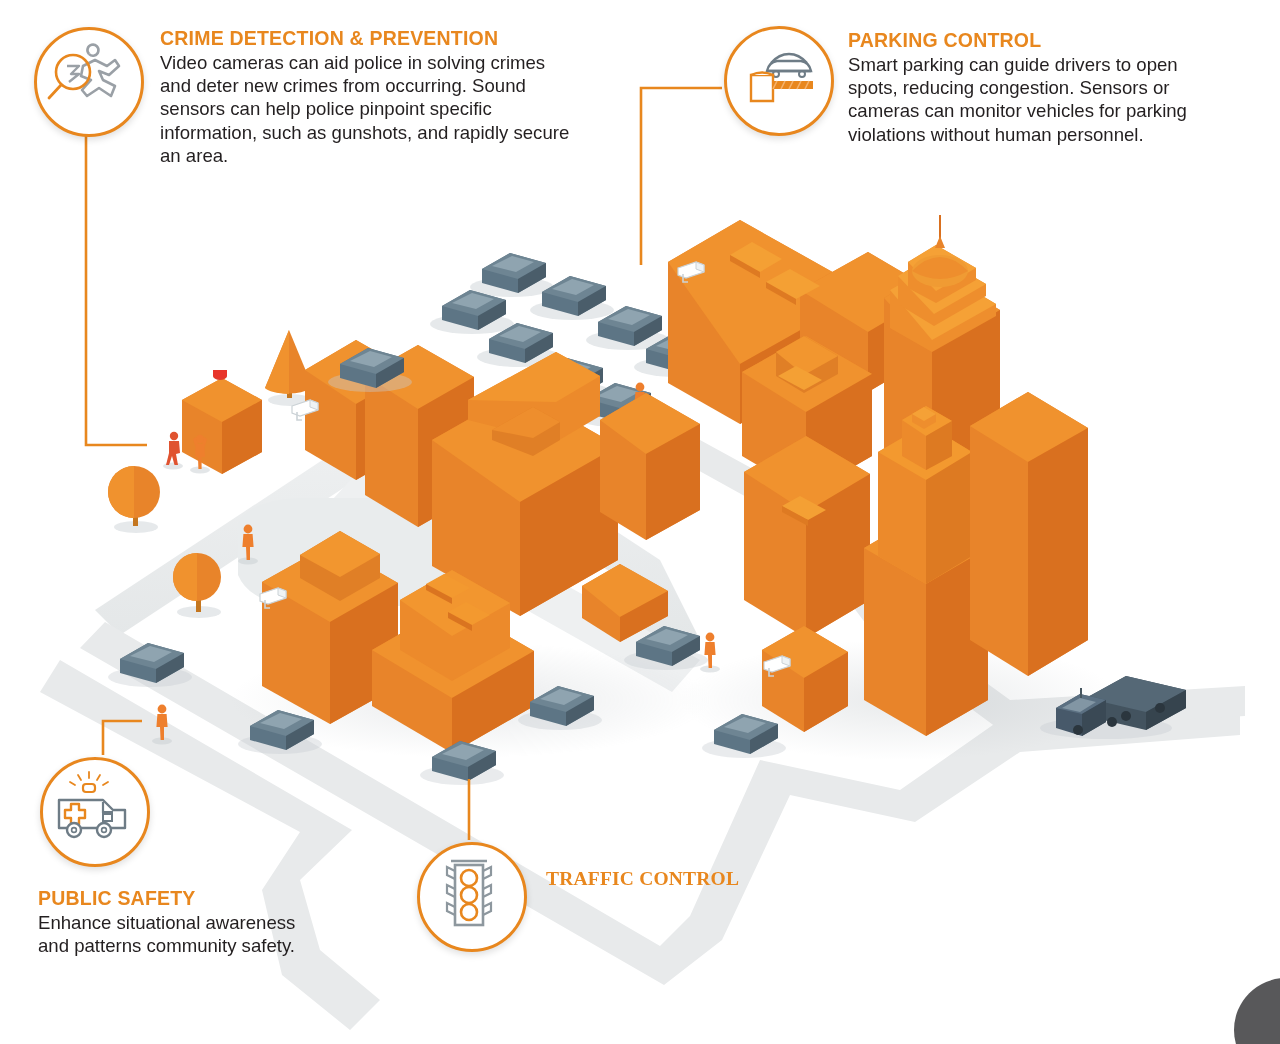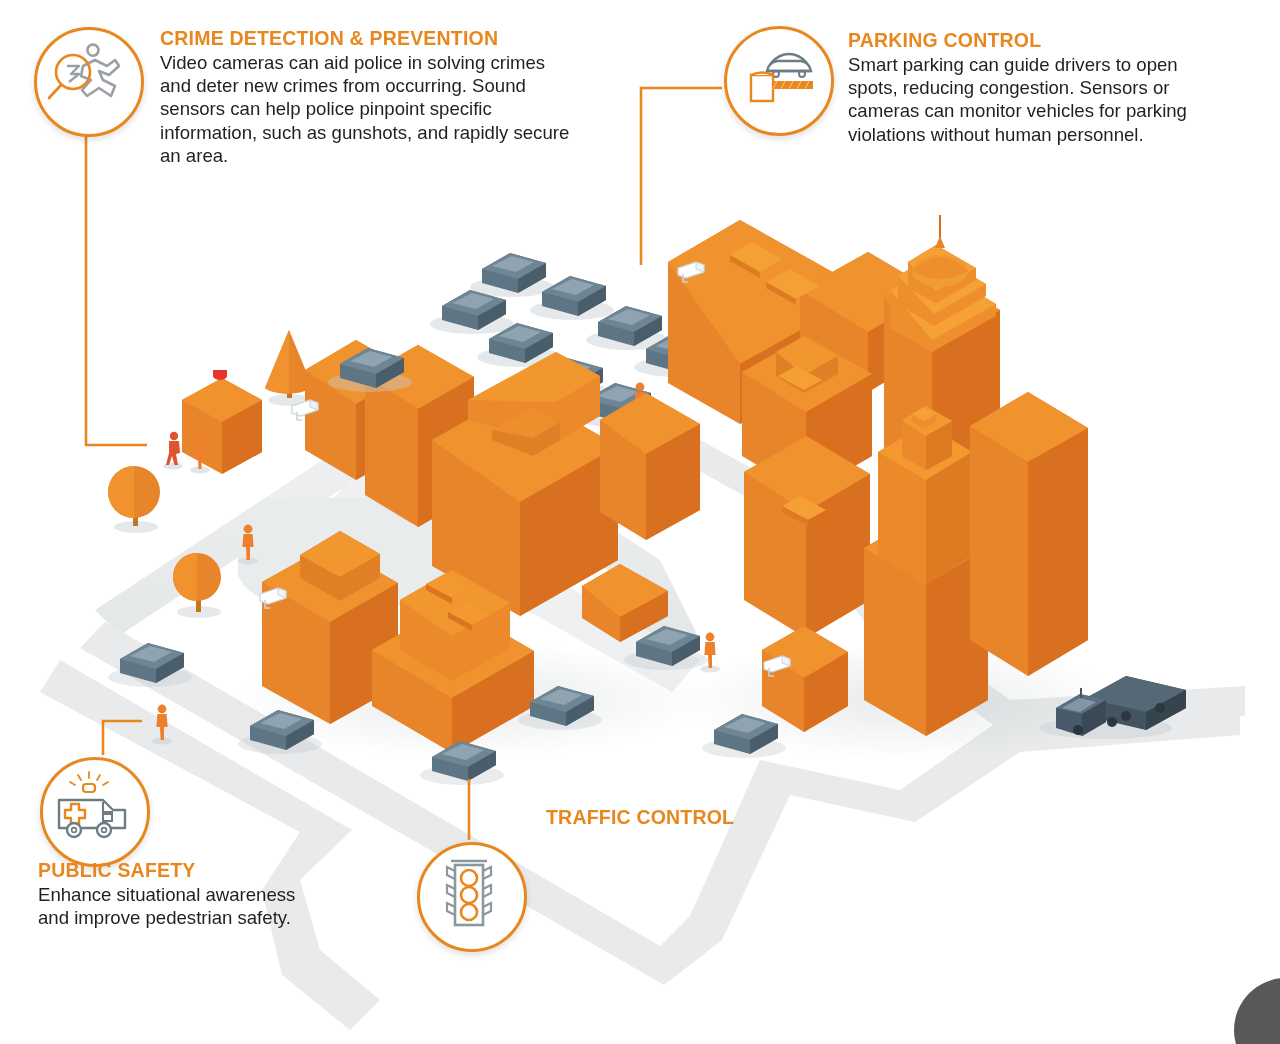--- a/index.html
+++ b/index.html
@@ -12,22 +12,22 @@
   .callout .title{
     color:#E8871E;font-weight:bold;font-size:19.5px;letter-spacing:.2px;
     line-height:1.12;margin:0 0 1px 0;white-space:nowrap;
   }
   .callout .body{
     color:#231f20;font-size:18.6px;line-height:1.255;margin:0;
     font-weight:400;
   }
   .c-crime{left:160px;top:28px;width:420px;}
   .c-park{left:848px;top:30px;width:365px;}
-  .c-safety{left:38px;top:860px;width:275px;}
-  .c-traffic{left:546px;top:807px;width:560px;}
+  .c-safety{left:38px;top:888px;width:275px;}
+  .c-traffic{left:546px;top:868px;width:560px;font-family:Liberation Serif, serif;}
 
   .icon-circle{position:absolute;border:3px solid #E8871E;border-radius:50%;
     background:#fff;box-shadow:0 3px 7px rgba(0,0,0,.13);}
   .ic-crime{left:34px;top:27px;width:104px;height:104px;}
   .ic-park{left:724px;top:26px;width:104px;height:104px;}
   .ic-safety{left:40px;top:757px;width:104px;height:104px;}
   .ic-traffic{left:417px;top:842px;width:104px;height:104px;}
   .icon-circle svg{position:absolute;left:0;top:0;}
 </style>
 </head>
@@ -501,20 +501,20 @@
     <p class="body">Smart parking can guide drivers to open spots, reducing congestion. Sensors or cameras can monitor vehicles for parking violations without human personnel.</p>
   </div>
 
   <div class="callout c-crime">
     <p class="title">CRIME DETECTION &amp; PREVENTION</p>
     <p class="body">Video cameras can aid police in solving crimes and deter new crimes from occurring. Sound sensors can help police pinpoint specific information, such as gunshots, and rapidly secure an area.</p>
   </div>
 
   <div class="callout c-safety">
     <p class="title">PUBLIC SAFETY</p>
-    <p class="body">Enhance situational awareness and improve pedestrian safety.</p>
+    <p class="body">Enhance situational awareness and patterns community safety.</p>
   </div>
 
   <div class="callout c-traffic">
     <p class="title">TRAFFIC CONTROL</p>
   </div>
 
 </div>
 
 </body></html>

